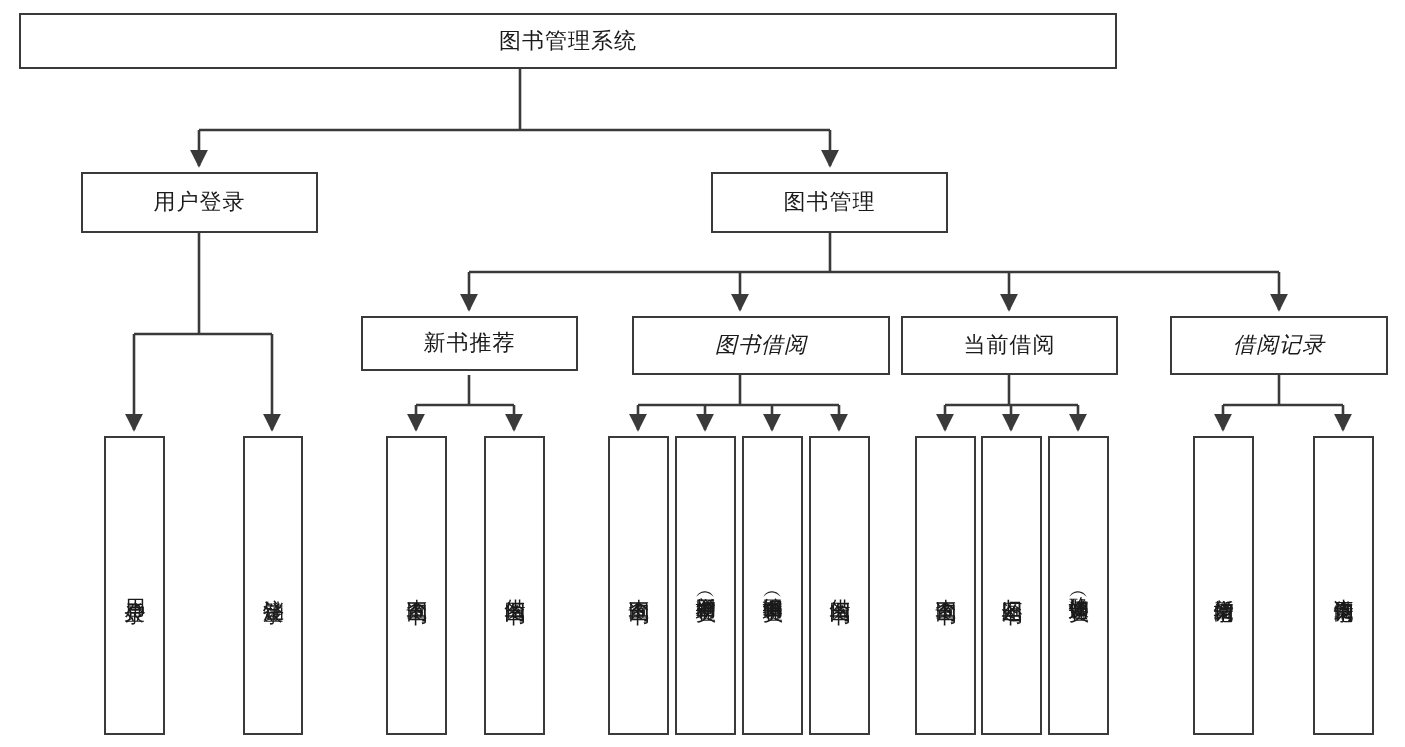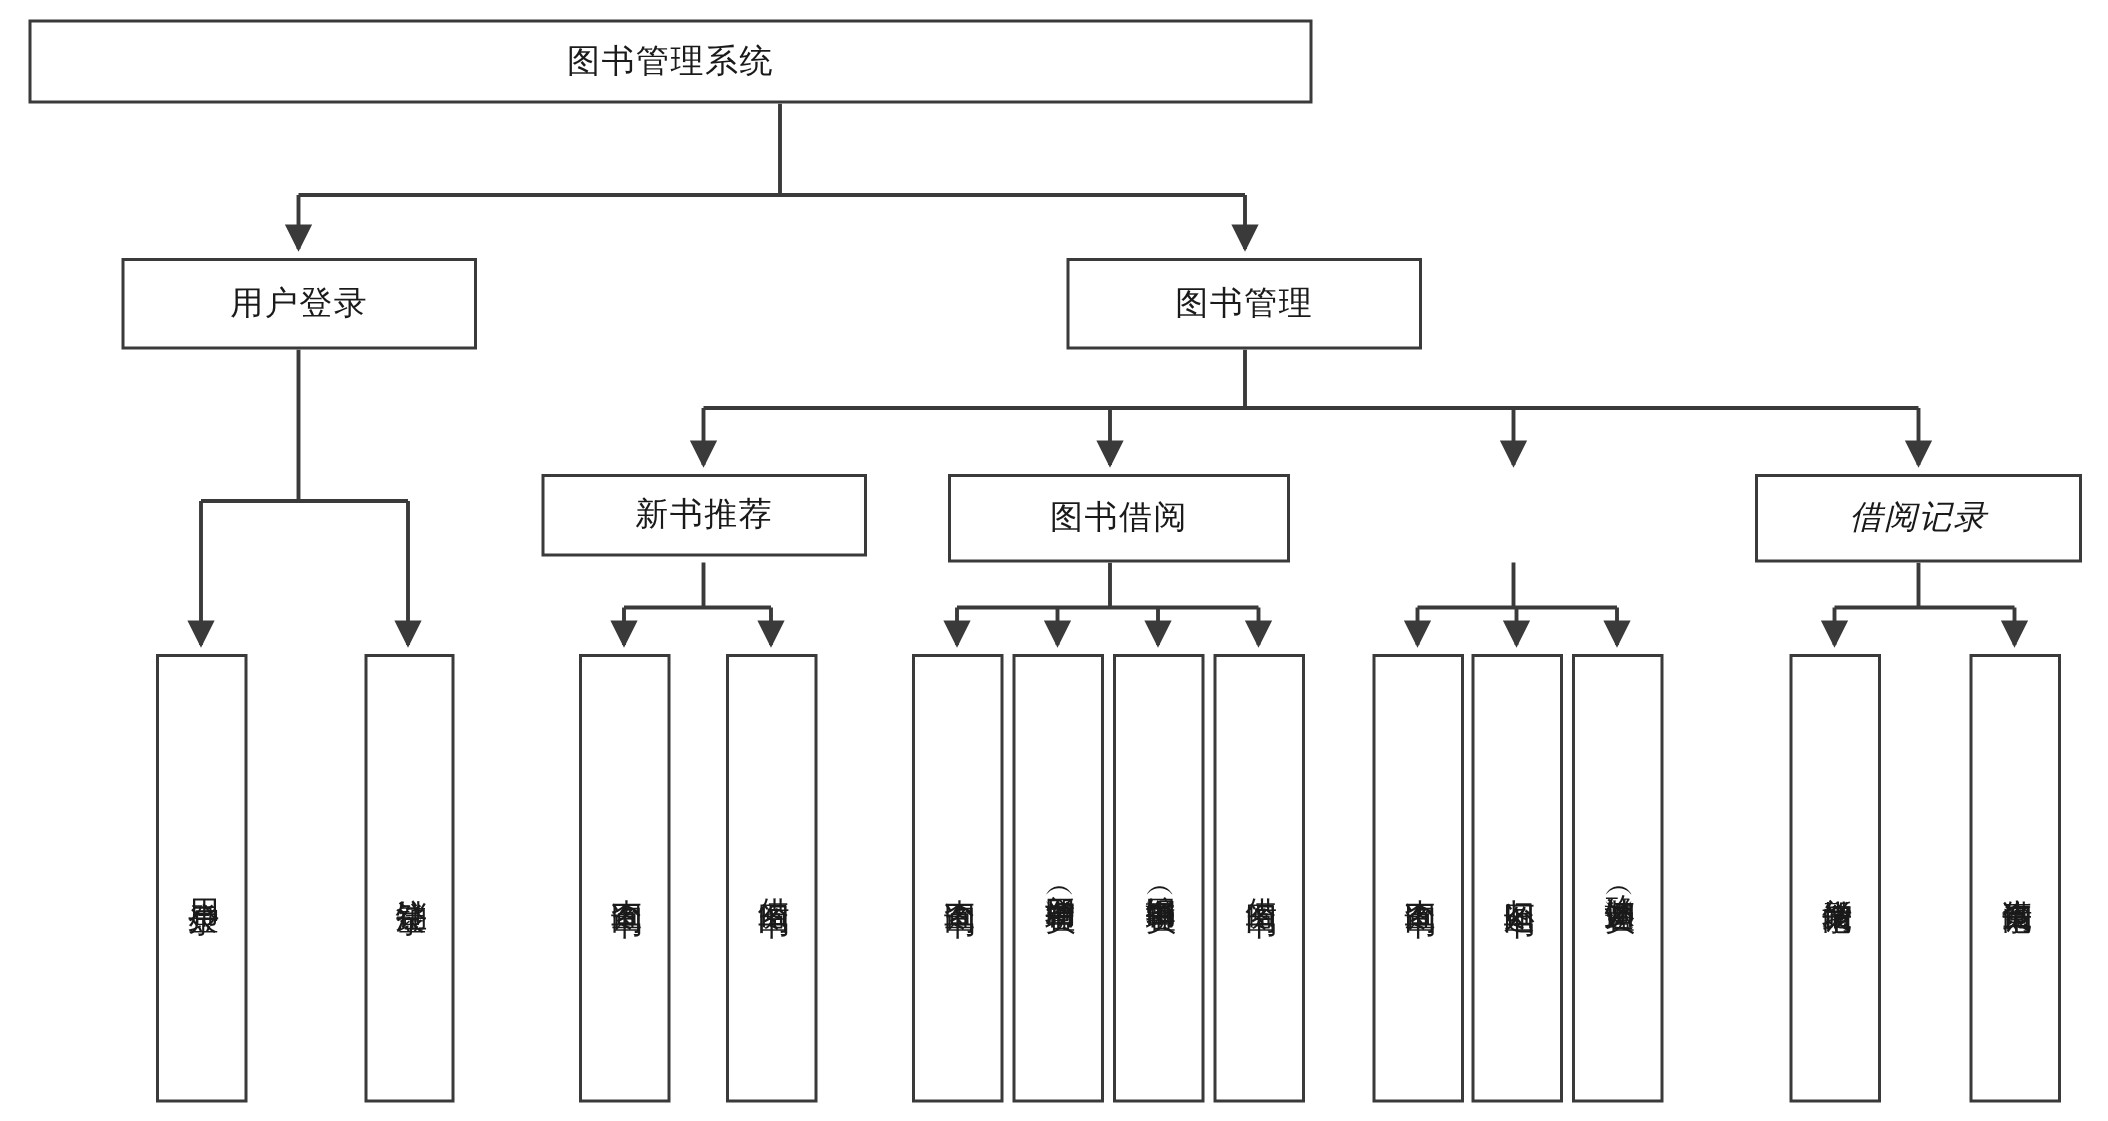--- a/index.html
+++ b/index.html
@@ -116,36 +116,39 @@
       <path d="M 1011 405 L 1011 430" marker-end="url(#arrow)"></path>
       <path d="M 1078 405 L 1078 430" marker-end="url(#arrow)"></path>
 
       <path d="M 1279 375 L 1279 405"></path>
       <path d="M 1223 405 L 1343 405"></path>
       <path d="M 1223 405 L 1223 430" marker-end="url(#arrow)"></path>
       <path d="M 1343 405 L 1343 430" marker-end="url(#arrow)"></path>
     </g>
   </svg>
 
-  <div class="node horiz" style="left:19px; top:13px; width:856px; height:56px;">
+  <div class="node horiz" style="left:19px; top:13px; width:1098px; height:56px;">
     <span>图书管理系统</span>
   </div>
 
   <div class="node horiz" style="left:81px; top:172px; width:237px; height:61px;">
     <span>用户登录</span>
   </div>
   <div class="node horiz" style="left:711px; top:172px; width:237px; height:61px;">
     <span>图书管理</span>
   </div>
 
   <div class="node horiz" style="left:361px; top:316px; width:217px; height:55px;">
     <span>新书推荐</span>
   </div>
-  <div class="node horiz" style="left:632px; top:316px; width:228px; height:59px;">
+  <div class="node horiz" style="left:632px; top:316px; width:258px; height:59px;font-style:italic;">
     <span>图书借阅</span>
+  </div>
+  <div class="node horiz" style="left:901px; top:316px; width:217px; height:59px;">
+    <span>当前借阅</span>
   </div>
   <div class="node horiz" style="left:1170px; top:316px; width:218px; height:59px;font-style:italic;">
     <span>借阅记录</span>
   </div>
 
   <div class="node vert" style="left:104px; top:436px; width:61px; height:299px;">
     <span class="vlabel">用户登录</span>
   </div>
   <div class="node vert" style="left:243px; top:436px; width:60px; height:299px;">
     <span class="vlabel">注销登录</span>

